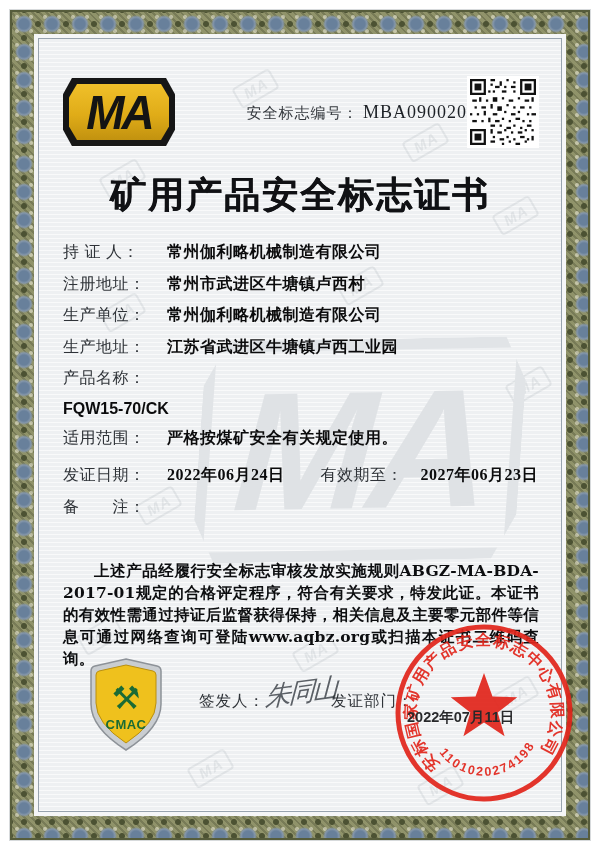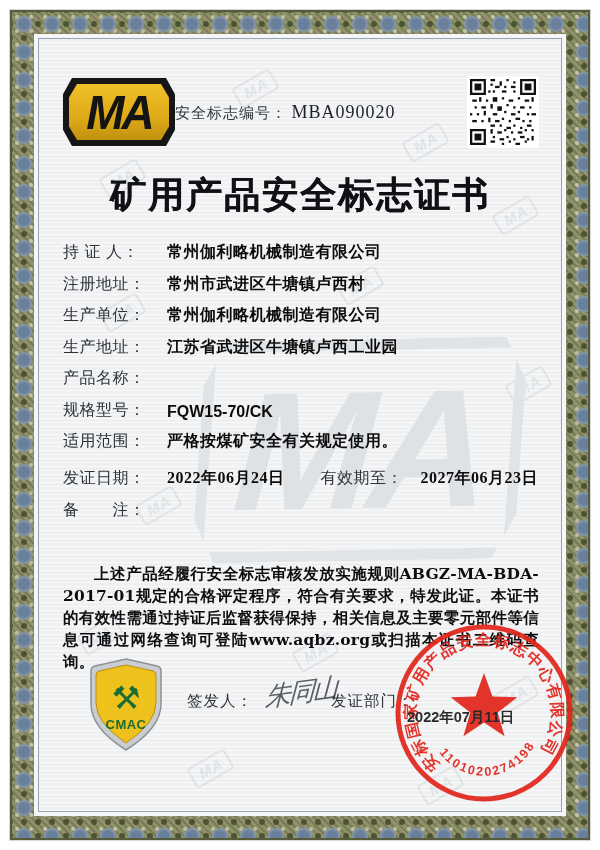--- a/index.html
+++ b/index.html
@@ -73,21 +73,21 @@
   .ma-logo .ma-inner{
     position:absolute;inset:6px;
     background:linear-gradient(180deg,#f0c02a 0%,#e0ac18 55%,#c2920f 100%);
     clip-path:polygon(8% 0,92% 0,100% 24%,100% 76%,92% 100%,8% 100%,0 76%,0 24%);
   }
   .ma-logo .ma-text{
     position:relative;font-size:46px;font-weight:bold;font-style:italic;
     letter-spacing:-3px;color:#141414;transform:scaleY(1.05);line-height:1;
     font-family:"Liberation Sans",sans-serif;
   }
-  .certno{flex:1;text-align:left;white-space:nowrap;padding-left:0;}
+  .certno{flex:1;text-align:right;white-space:nowrap;padding-left:0;}
   .certno .lbl{font-size:15px;color:#33373c;letter-spacing:1px;}
   .certno .val{font-size:18px;color:#1d2126;font-family:"Liberation Serif",serif;letter-spacing:1px;}
   .qr{flex:0 0 auto;width:72px;height:72px;background:#ffffff;padding:3px;box-sizing:border-box;}
   .qr svg{display:block;width:100%;height:100%;}
 
   
   .title{
     margin:20px 0 0 0;text-align:center;font-size:36px;letter-spacing:2px;
     font-weight:bold;color:#101114;font-family:"DejaVu Serif","Liberation Serif",serif;
     text-shadow:.6px 0 0 currentColor;
@@ -110,21 +110,21 @@
   .statement{
     margin:42px 22px 0 24px;text-indent:2em;font-size:15.5px;line-height:1.42;
     color:#0d0e10;font-weight:bold;font-family:"DejaVu Serif","Liberation Serif",serif;
     letter-spacing:.2px;text-align:justify;
   }
 
   
   .footer{position:absolute;left:24px;right:24px;top:616px;height:150px;}
   .cmac{position:absolute;left:26px;top:2px;width:74px;height:96px;}
   .signer-label,.dept-label{position:absolute;font-size:15.5px;color:#2f3338;letter-spacing:1px;top:36px;}
-  .signer-label{left:124px;}
+  .signer-label{left:136px;}
   .dept-label{left:268px;}
   .signature{
     position:absolute;left:198px;top:2px;width:80px;height:70px;
     display:flex;align-items:center;justify-content:center;
     font-size:26px;color:#41464d;font-style:italic;
     font-family:"DejaVu Serif",serif;
     transform:rotate(-8deg) skewX(-10deg);opacity:.85;letter-spacing:-2px;
   }
 
   
@@ -267,21 +267,20 @@
         <span class="fvalue">常州伽利略机械制造有限公司</span>
       </div>
       <div class="frow">
         <span class="flabel">生产地址：</span>
         <span class="fvalue">江苏省武进区牛塘镇卢西工业园</span>
       </div>
       <div class="frow">
         <span class="flabel">产品名称：</span>
       </div>
       <div class="frow">
-        <span class="flabel">规格型号：</span>
         <span class="fvalue mono" style="font-weight:bold;">FQW15-70/CK</span>
       </div>
       <div class="frow">
         <span class="flabel">适用范围：</span>
         <span class="fvalue">严格按煤矿安全有关规定使用。</span>
       </div>
       <div class="frow" style="margin-top:16px;">
         <span class="flabel">发证日期：</span>
         <span class="fvalue val-issue">2022年06月24日</span>
         <span class="flabel2">有效期至：</span>

